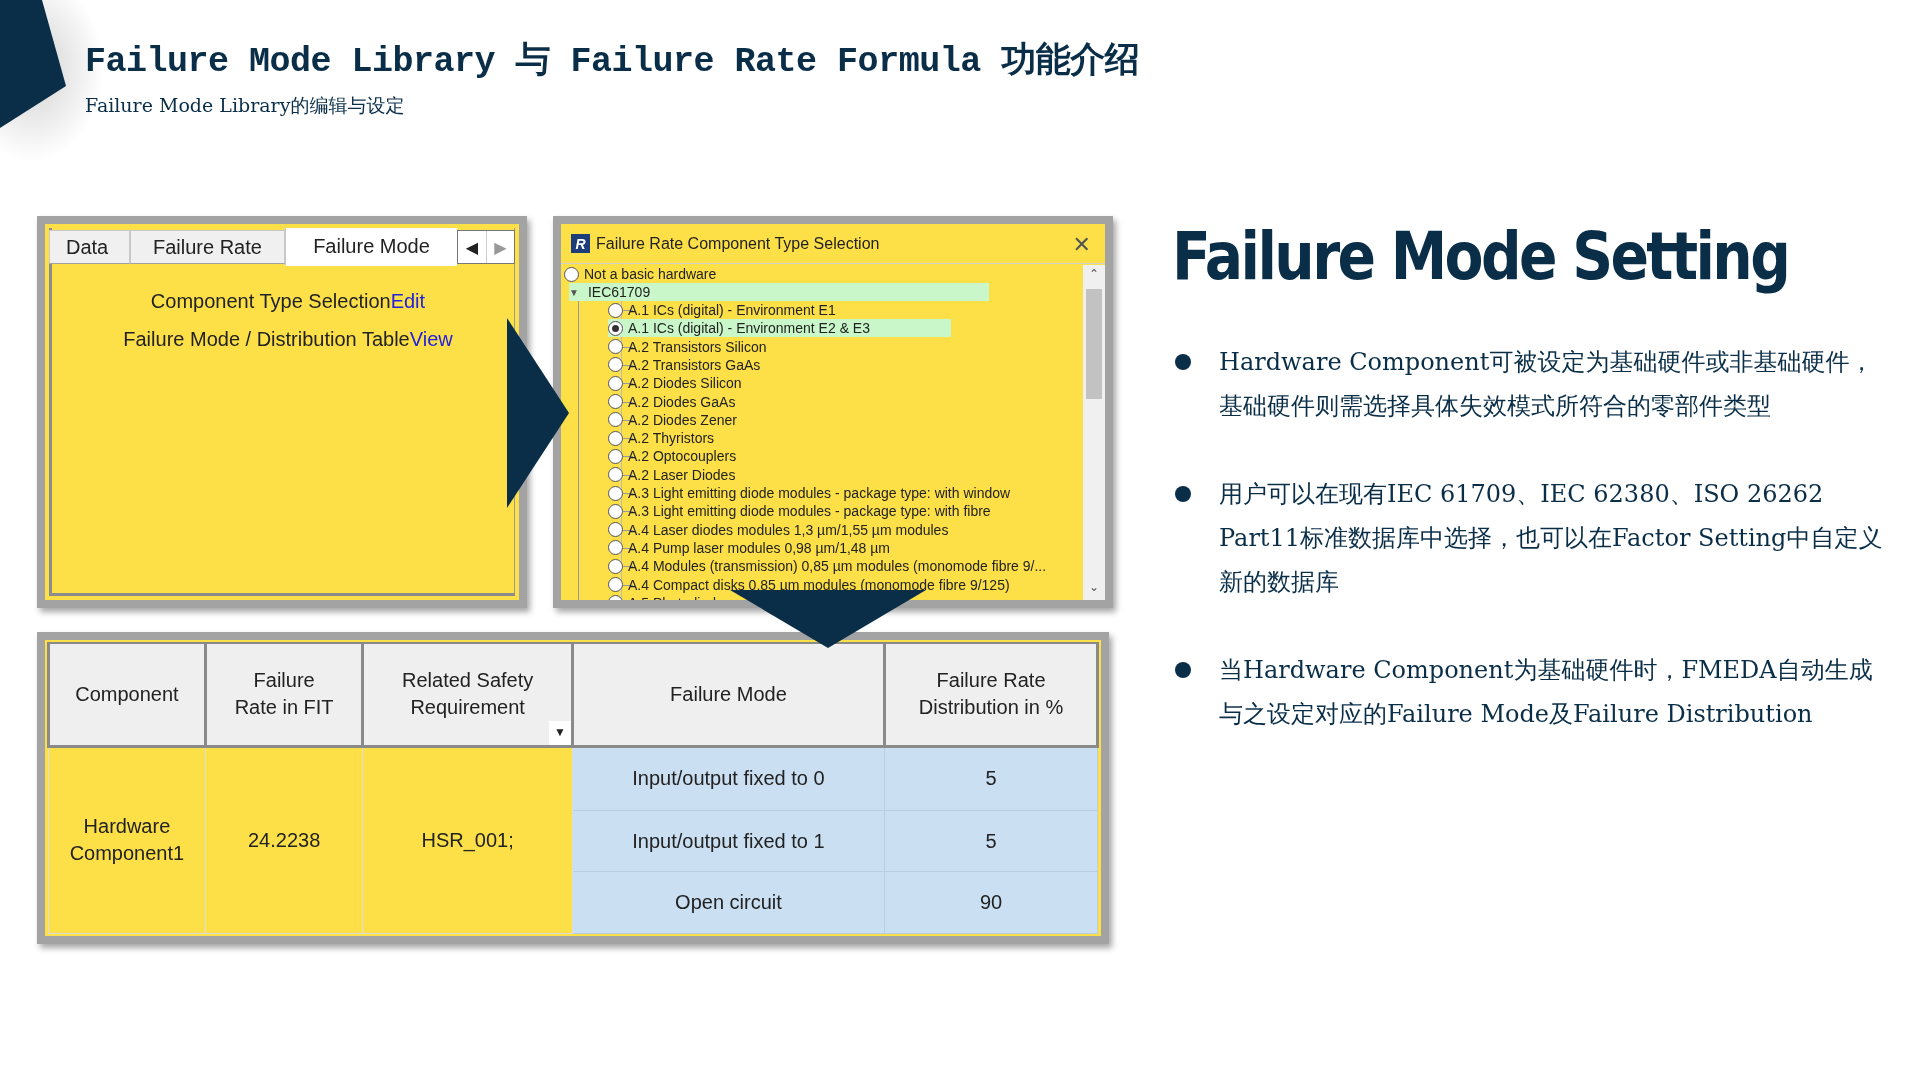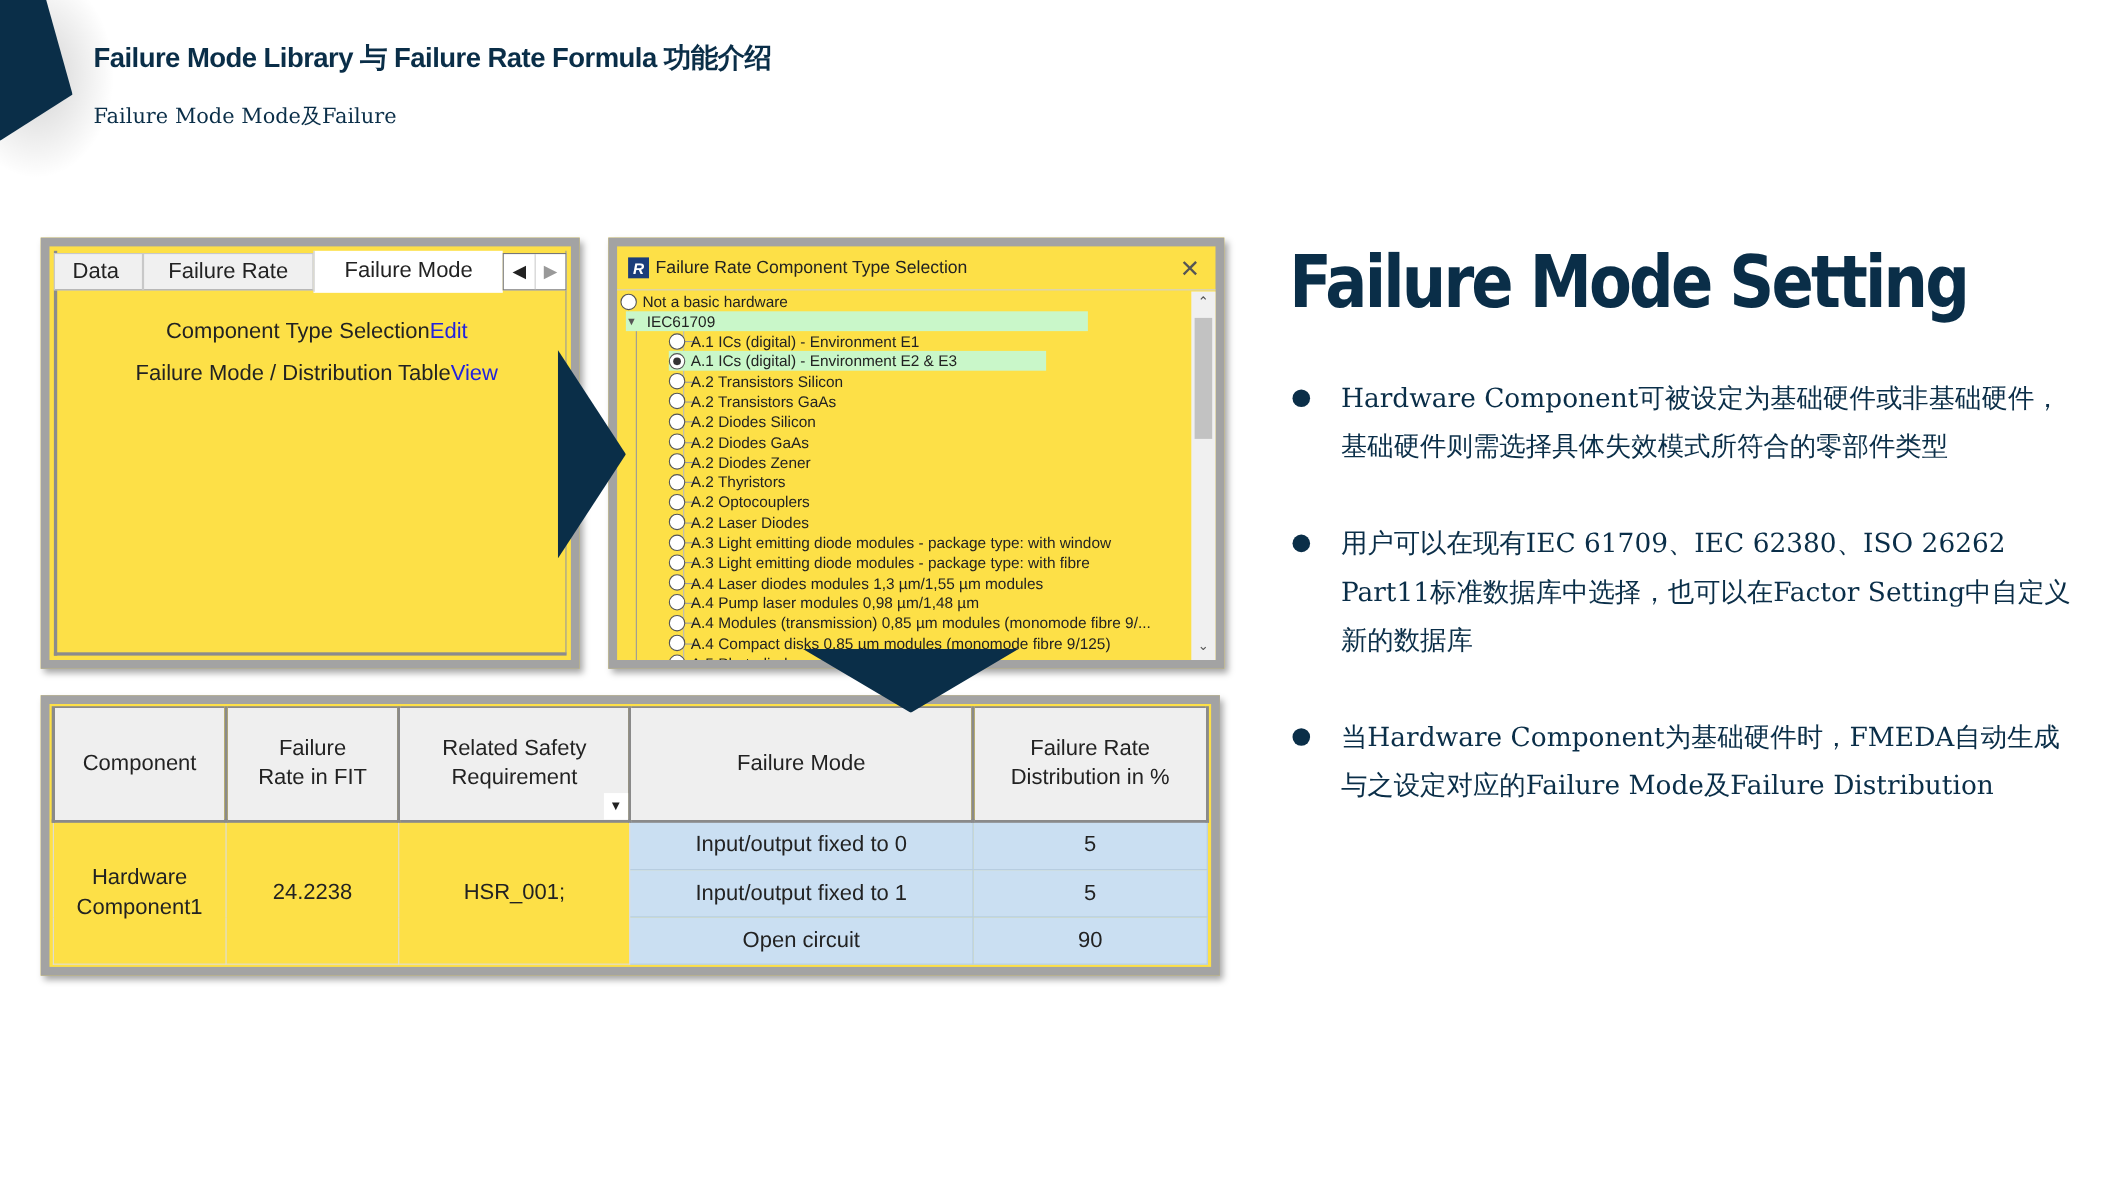--- a/index.html
+++ b/index.html
@@ -12,22 +12,22 @@
     clip-path: polygon(0 0, 42px 0, 66px 86px, 0 128px);
     filter: drop-shadow(6px 6px 8px rgba(0,0,0,0.35));
   }
   .corner-shadow {
     position: absolute; left: 0; top: 0; width: 110px; height: 170px;
     background: radial-gradient(ellipse at 30% 40%, rgba(0,0,0,0.18), rgba(0,0,0,0) 65%);
     pointer-events: none;
   }
   .page-title {
     position: absolute; left: 85px; top: 36px;
-    font-family: Liberation Sans, sans-serif; font-weight: bold;
-    font-size: 25px; color: #0a2e48; letter-spacing: -0.5px; white-space: nowrap;
+    font-family: Liberation Mono, monospace; font-weight: bold;
+    font-size: 35px; color: #0a2e48; letter-spacing: -0.5px; white-space: nowrap;
   }
   .page-subtitle {
     position: absolute; left: 85px; top: 93px;
     font-family: "DejaVu Serif", "Liberation Serif", serif;
     font-size: 19px; color: #0a2e48; white-space: nowrap;
   }
 
   
   .panel {
     position: absolute; background: #fde047;
@@ -81,21 +81,21 @@
   .scroll-down { bottom: 2px; }
 
   
   .arrow-down {
     position: absolute; left: 730px; top: 590px; width: 196px; height: 58px;
     background: #0a2e48; clip-path: polygon(0 0, 100% 0, 50% 100%);
     z-index: 5;
   }
 
   
-  .fm-table-wrap { left: 37px; top: 632px; width: 1072px; height: 255px; padding: 2px; }
+  .fm-table-wrap { left: 37px; top: 632px; width: 1072px; height: 312px; padding: 2px; }
   table.fm { border-collapse: collapse; width: 100%; height: 100%; font-size: 20px; color: #222; }
   table.fm th { background: #efefef; font-weight: normal; border: 3px solid #8a8a8a; border-top: 2px solid #8a8a8a; height: 103px; text-align: center; position: relative; line-height: 1.35; }
   table.fm td { text-align: center; border: 1px solid #ddd; }
   table.fm td.blue { background: #cadff2; border-color: #b7cde0; }
   .col1 { width: 158px; } .col2 { width: 160px; } .col3 { width: 212px; } .col4 { width: 318px; } .col5 { width: 216px; }
   .filter-btn { position: absolute; right: 0; bottom: 0; width: 22px; height: 24px; background: #fff; font-size: 12px; display: flex; align-items: center; justify-content: center; }
 
   
   .feature-heading {
     position: absolute; left: 1172px; top: 218px;
@@ -106,21 +106,21 @@
   .bullets { position: absolute; left: 1172px; top: 340px; width: 720px; }
   .bullet { position: relative; padding-left: 47px; font-family: "DejaVu Serif", "Liberation Serif", serif; font-size: 24px; line-height: 44px; color: #0a2e48; margin-bottom: 44px; }
   .bullet .dot { position: absolute; left: 3px; top: 14px; width: 16px; height: 16px; border-radius: 50%; background: #0a2e48; }
 </style>
 </head>
 <body>
 
 <div class="corner-shadow"></div>
 <div class="corner-shape"></div>
 <div class="page-title">Failure Mode Library 与 Failure Rate Formula 功能介绍</div>
-<div class="page-subtitle">Failure Mode Mode及Failure</div>
+<div class="page-subtitle">Failure Mode Library的编辑与设定</div>
 
 <div class="panel left-panel">
   <div class="inner"></div>
   <div class="tabs">
     <div class="tab tab-data">Data</div>
     <div class="tab tab-rate">Failure Rate</div>
     <div class="tab tab-mode active">Failure Mode</div>
     <div class="tab-nav">
       <span>◀</span>
       <span>▶</span>

